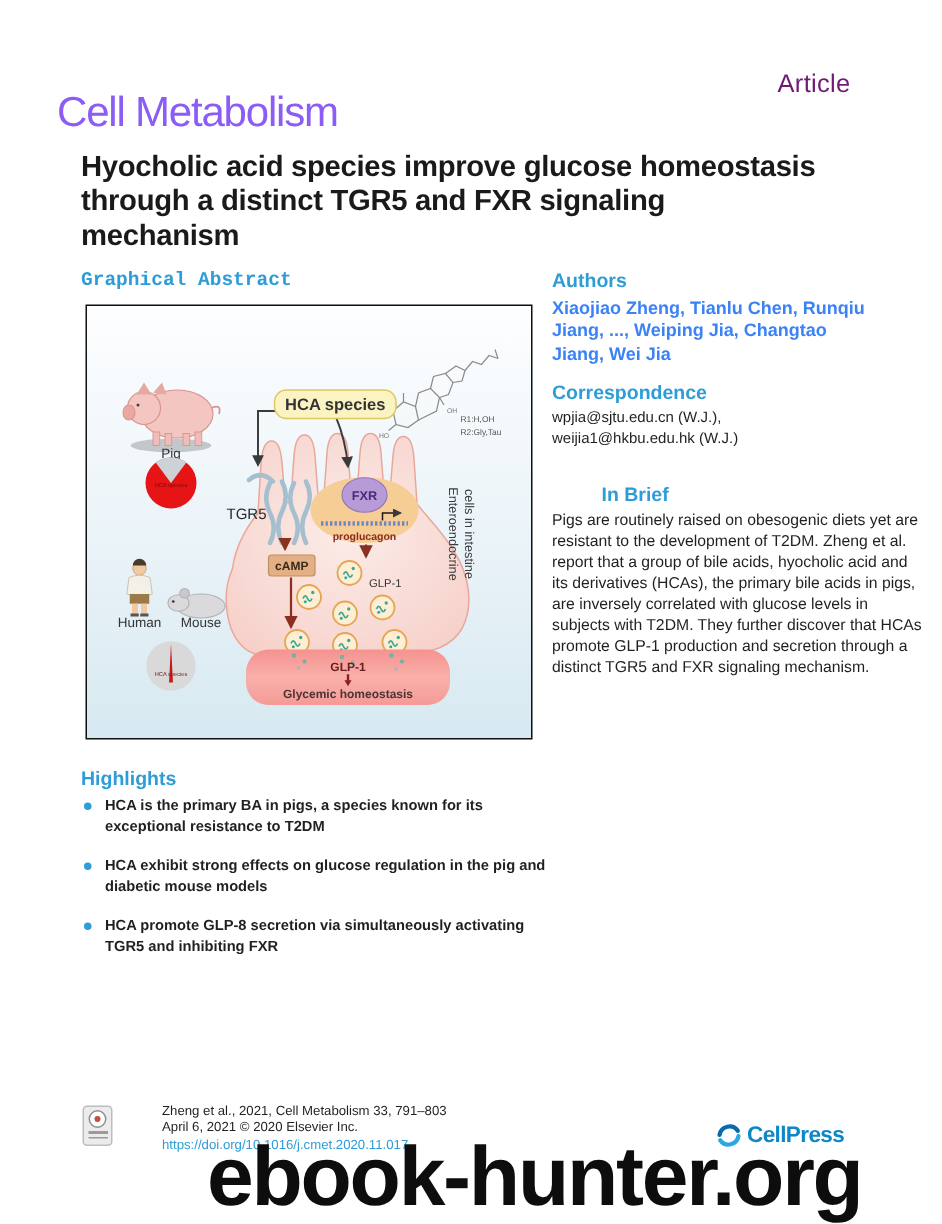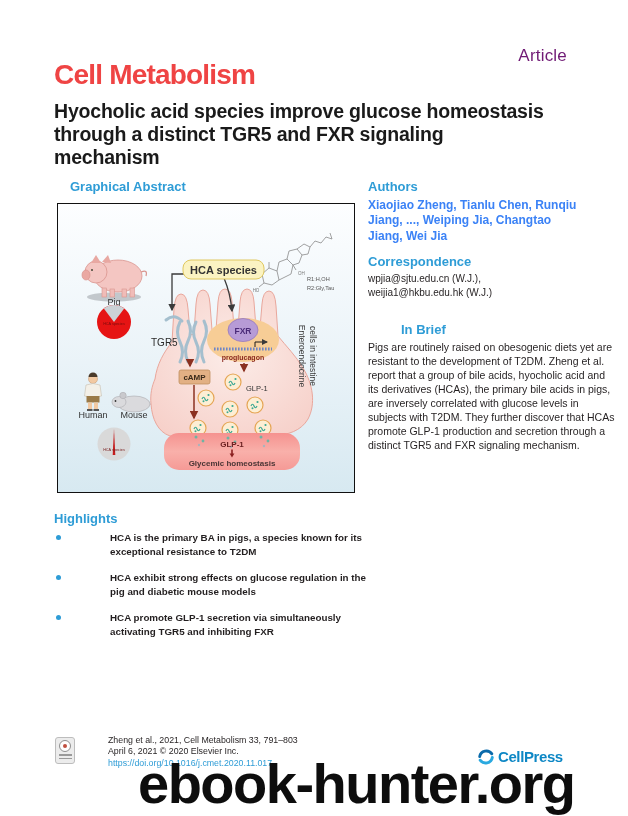--- a/index.html
+++ b/index.html
@@ -3,34 +3,34 @@
 <meta charset="utf-8">
 <style>
   * { margin:0; padding:0; box-sizing:border-box; }
   html,body { width:628px; height:816px; }
   body {
     position:relative; width:628px; height:816px; background:#ffffff;
     font-family:"Liberation Sans", sans-serif; color:#231f20; overflow:hidden;
   }
   .abs { position:absolute; }
   .article-label { top:46px; right:61px; font-size:17px; font-weight:normal; color:#701a75; letter-spacing:0.2px; }
-  .journal { left:54px; top:59px; font-size:28px; font-weight:bold; color:#ef4444; letter-spacing:-0.8px; }
+  .journal { left:38px; top:59px; font-size:28px; font-weight:normal; color:#8b5cf6; letter-spacing:-0.8px; }
   .title { left:54px; top:100px; width:492px; font-size:19.5px; font-weight:bold; color:#1a1a1a; line-height:1.18; letter-spacing:-0.2px; }
   .sec-heading { font-size:13px; font-weight:bold; color:#2e9cd6; }
-  .ga-heading { left:70px; top:179px; }
+  .ga-heading { left:54px; top:179px;font-family:Liberation Mono, monospace; }
   .authors-heading { left:368px; top:179px; }
   .authors-names { left:368px; top:198px; width:220px; font-size:12px; font-weight:bold; line-height:1.28; color:#3b82f6; }
   .corr-heading { left:368px; top:254px; }
   .emails { left:368px; top:272px; font-size:10px; line-height:1.35; color:#231f20; }
   .inbrief-heading { left:368px; top:322px;margin-left:33px; }
   .inbrief-text { left:368px; top:340px; width:250px; font-size:10.5px; font-weight:normal; line-height:1.34; color:#231f20; }
   .ga-box { left:57px; top:203px; width:298px; height:290px; border:1.2px solid #111; background:#eef6fa; }
   .hl-heading { left:54px; top:511px; }
   .hl-list { left:54px; top:531px; width:316px; }
-  .hl-item { display:flex; margin-bottom:12px;gap:40px; }
+  .hl-item { display:flex; margin-bottom:12px; }
   .hl-bullet { width:5px; height:5px; border-radius:50%; background:#2e9cd6; margin:4px 9px 0 2px; flex:0 0 5px; }
   .hl-text { font-size:9.8px; font-weight:bold; line-height:1.42; color:#231f20; width:300px; }
   .badge { left:55px; top:737px; width:20px; height:27px; background:#ececec; border:1px solid #bdbdbd; border-radius:3px; padding-top:2px; }
   .badge-circle { width:12px; height:12px; margin:0 auto; background:#fff; border:1.5px solid #8f8f8f; border-radius:50%; position:relative; }
   .badge-circle::after { content:""; position:absolute; left:3px; top:3px; width:4px; height:4px; border-radius:50%; background:#c05040; }
   .badge-bar { width:13px; height:1.5px; background:#9a9a9a; margin:2.2px auto 0; }
   .citation { left:108px; top:735px; font-size:8.8px; line-height:1.3; color:#231f20; }
   .doi { color:#2e9cd6; text-decoration:none; }
   .cellpress { left:477px; top:748px; display:flex; align-items:flex-start; z-index:7; }
   .cellpress-text { font-size:15px; font-weight:bold; color:#0d87c5; letter-spacing:-0.4px; margin-left:3px; }
@@ -229,21 +229,21 @@
   <div class="hl-item">
     <div class="hl-bullet"></div>
     <div class="hl-text">HCA is the primary BA in pigs, a species known for its exceptional resistance to T2DM</div>
   </div>
   <div class="hl-item">
     <div class="hl-bullet"></div>
     <div class="hl-text">HCA exhibit strong effects on glucose regulation in the pig and diabetic mouse models</div>
   </div>
   <div class="hl-item">
     <div class="hl-bullet"></div>
-    <div class="hl-text">HCA promote GLP-1 secretion via simultaneously activating TGR5 and inhibiting FXR</div>
+    <div class="hl-text">HCA promote GLP-8 secretion via simultaneously activating TGR5 and inhibiting FXR</div>
   </div>
 </div>
 
 <div class="abs badge">
   <div class="badge-circle"></div>
   <div class="badge-bar"></div>
   <div class="badge-bar"></div>
 </div>
 <div class="abs citation">
   <div>Zheng et al., 2021, Cell Metabolism 33, 791–803</div>

